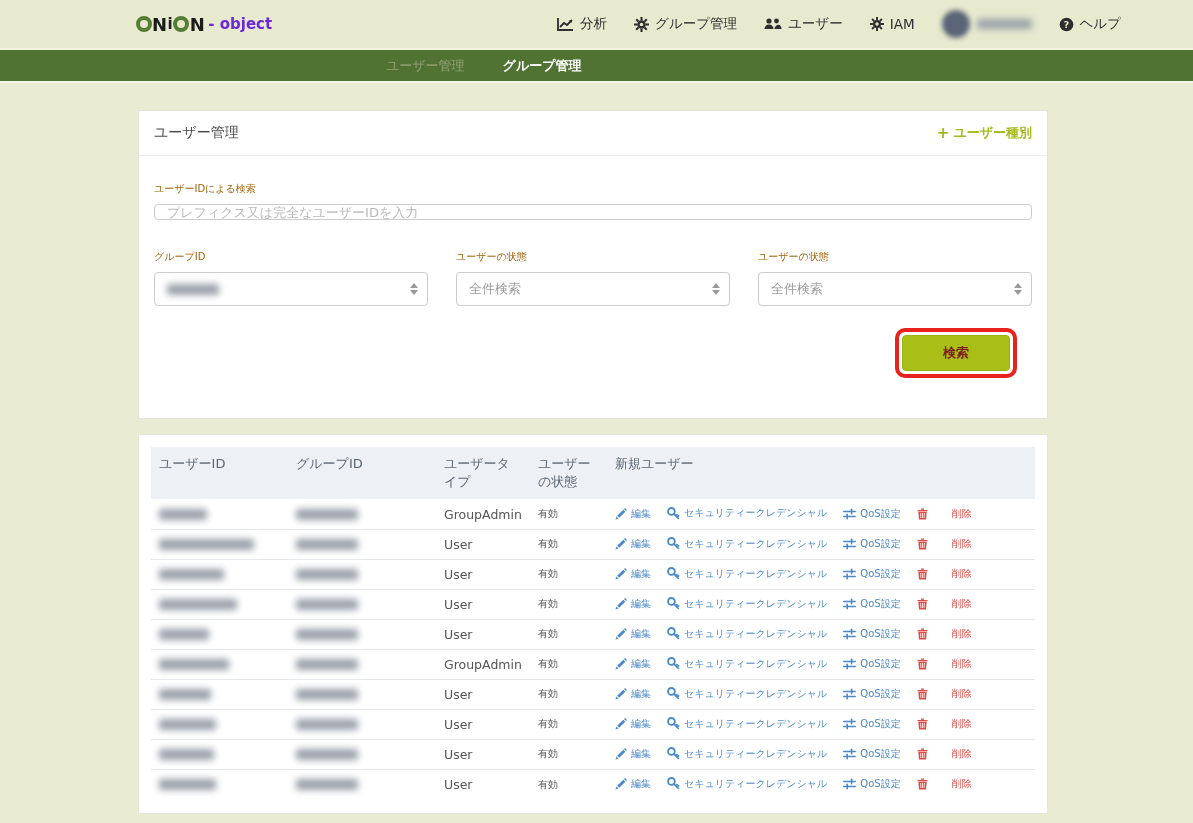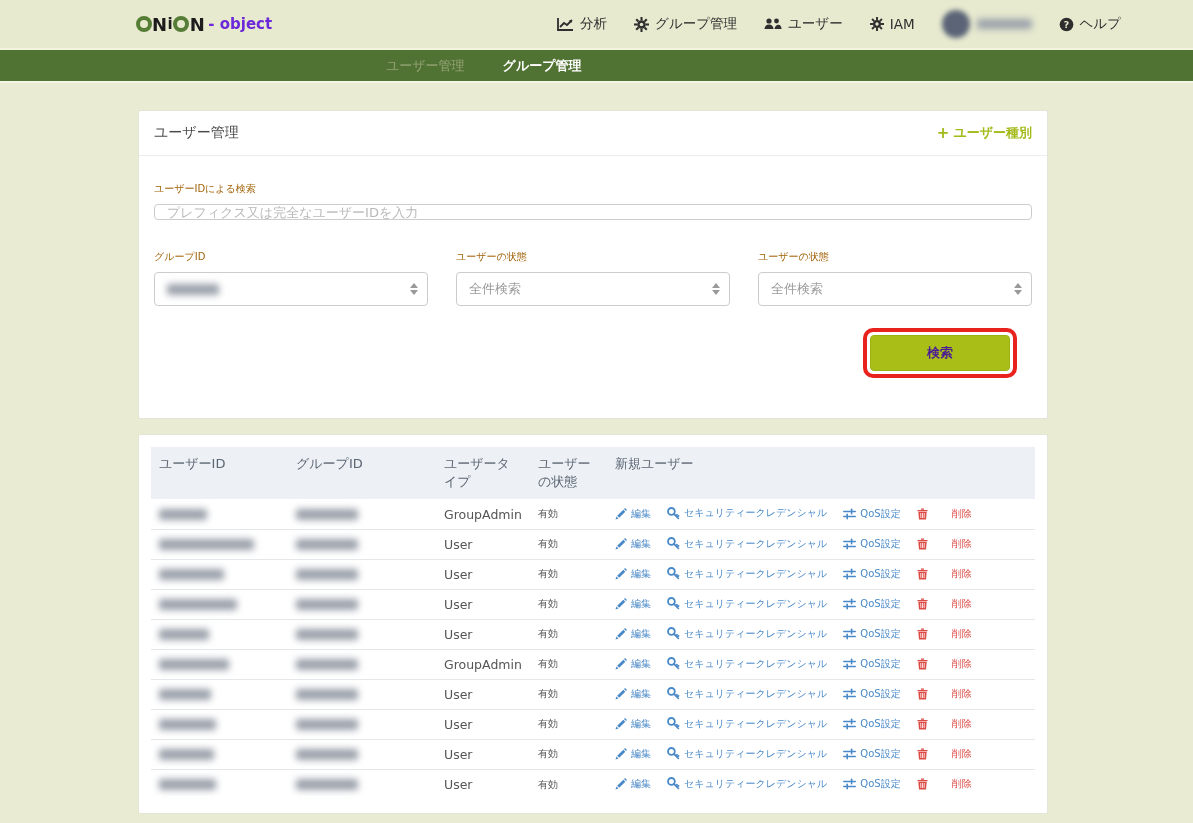--- a/index.html
+++ b/index.html
@@ -52,22 +52,22 @@
     display:flex; align-items:center; padding:0 26px 0 12px; color:#9a9a9a; cursor:pointer;
   }
   .select-arrows { position:absolute; right:9px; top:50%; transform:translateY(-50%); display:flex; flex-direction:column; gap:2px; }
   .select-arrows i { display:block; width:0; height:0; border-left:4px solid transparent; border-right:4px solid transparent; }
   .select-arrows .up { border-bottom:5px solid #9a9a9a; }
   .select-arrows .down { border-top:5px solid #9a9a9a; }
   .blur-chip { display:inline-block; height:11px; border-radius:2px; background:#9aa0aa; filter:blur(3.5px); vertical-align:middle; }
   .btn-row { display:flex; justify-content:flex-end; padding:22px 15px 20px; }
   .red-annotation { border:4px solid #e8231d; border-radius:10px; padding:3px; display:inline-block; }
   .search-btn {
-    width:140px; height:36px; background:#a9bf18; border:1px solid #9cb112; border-radius:4px;
-    color:#4c1d95; font-size:13px; font-weight:bold; font-family:inherit; cursor:pointer;
+    width:108px; height:36px; background:#a9bf18; border:1px solid #9cb112; border-radius:4px;
+    color:#7f1d1d; font-size:13px; font-weight:bold; font-family:inherit; cursor:pointer;
   }
   
   .table-panel { margin-top:15px; padding:12px 12px 14px; }
   table { width:100%; border-collapse:collapse; }
   thead th {
     background:#edf0f5; color:#5a6572; font-weight:normal; font-size:13px; text-align:left;
     padding:8px 8px; vertical-align:top; line-height:1.4;
   }
   th.col-uid { width:137px; } th.col-gid { width:148px; }
   th.col-type { width:80px; } th.col-status { width:77px; }

